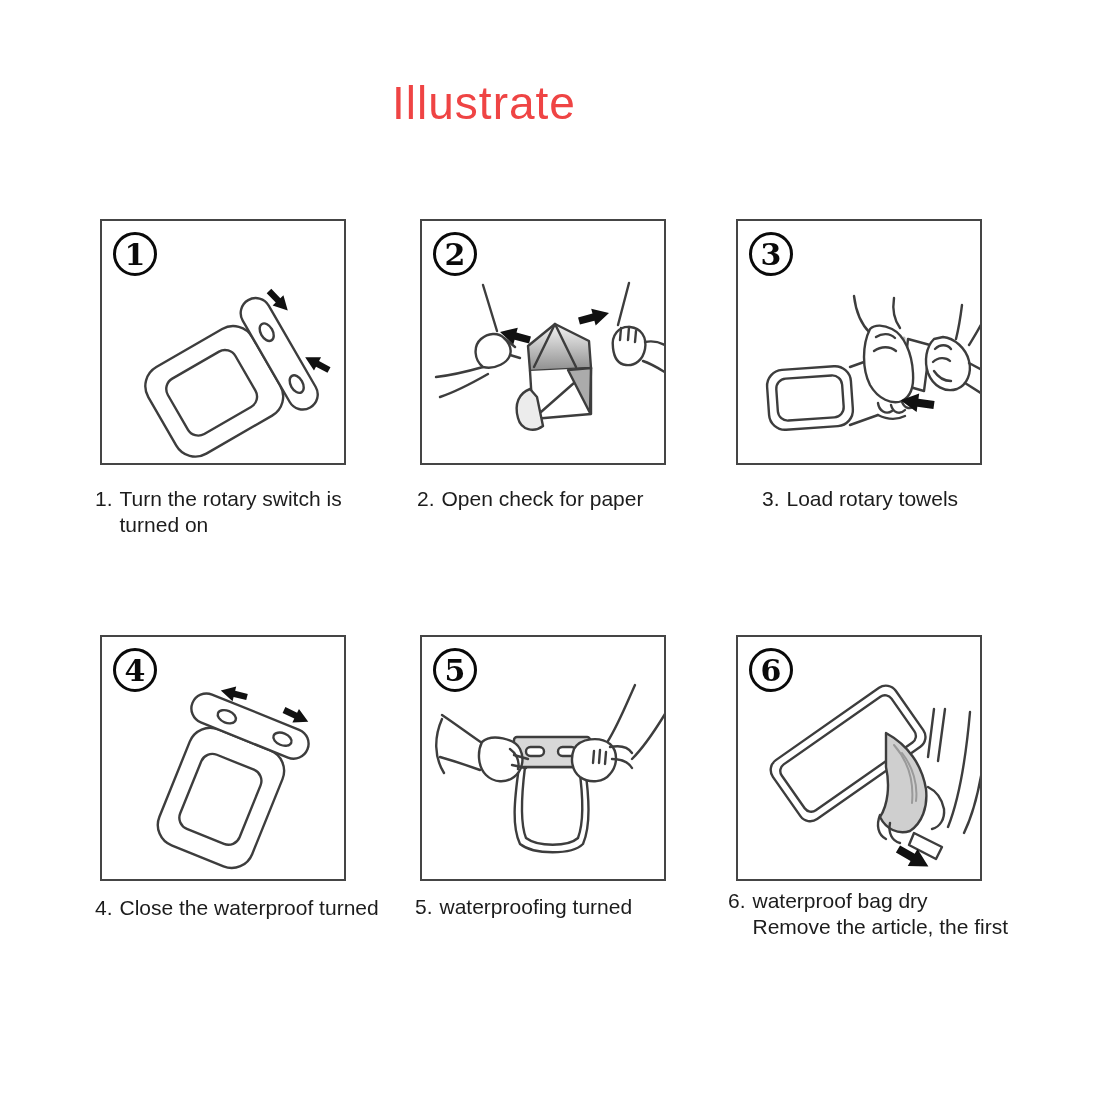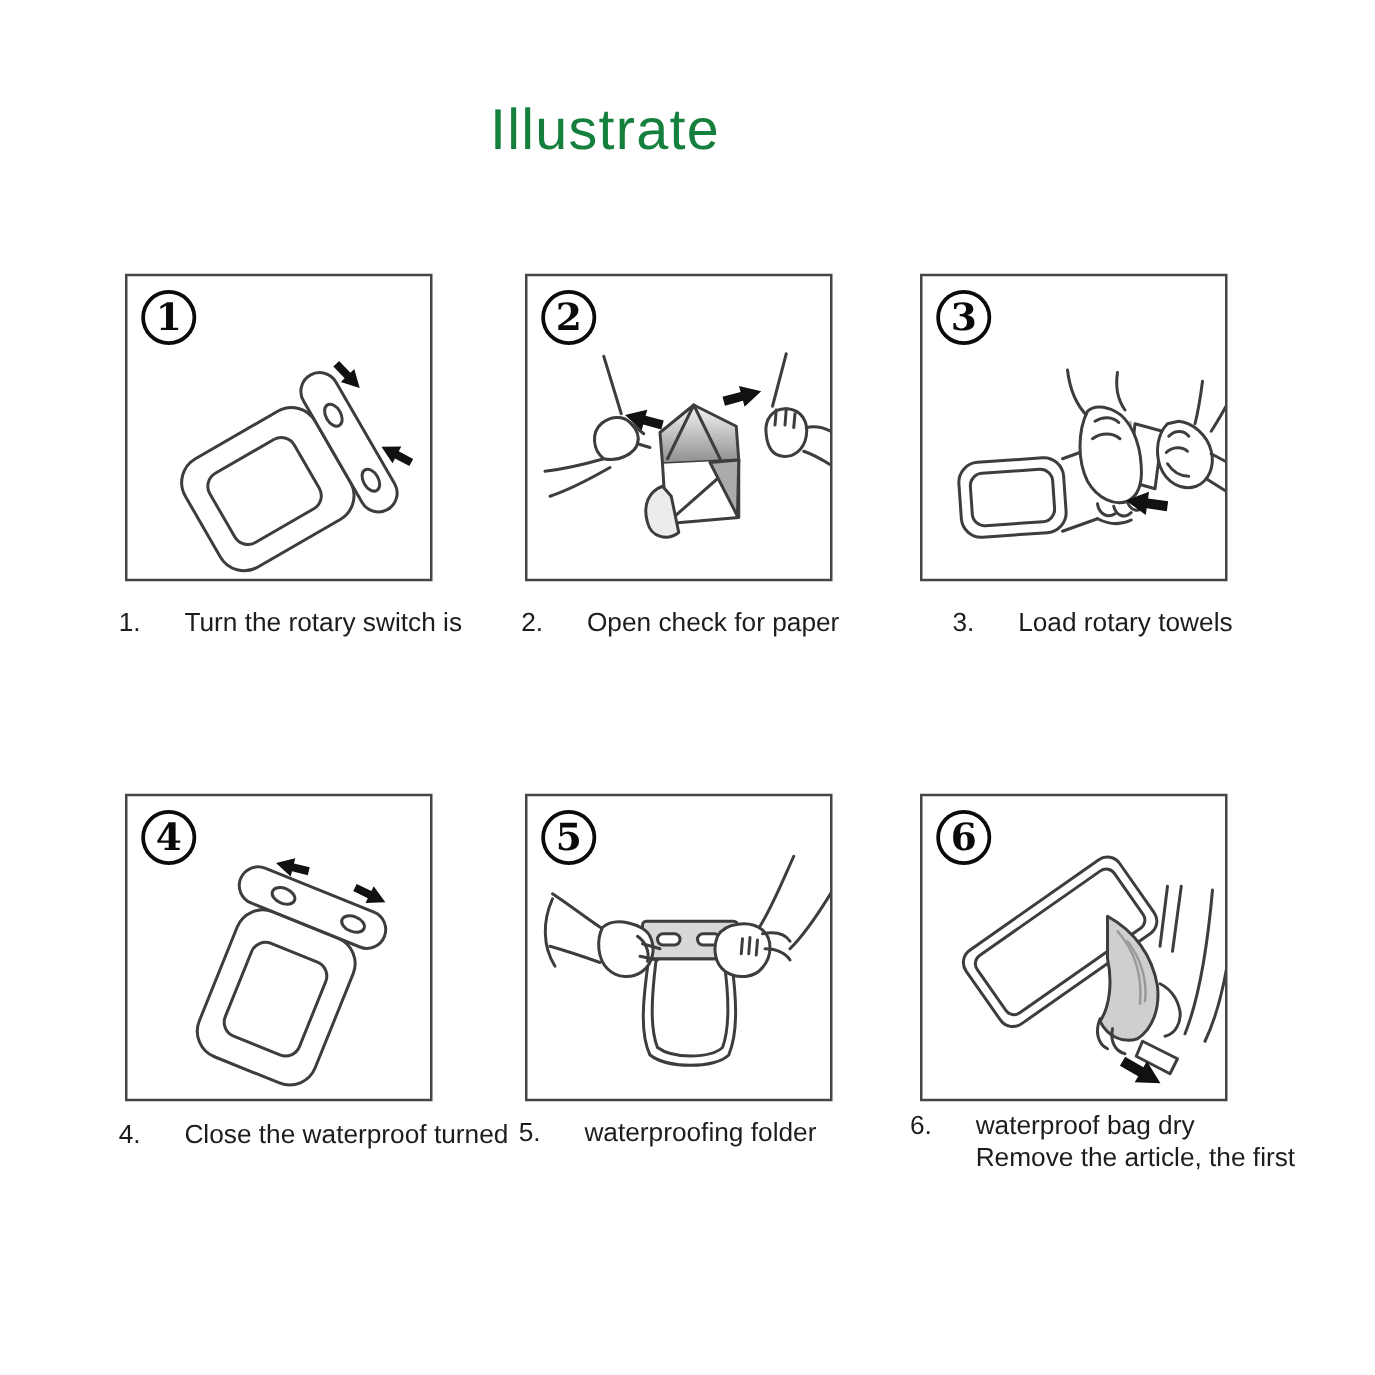--- a/index.html
+++ b/index.html
@@ -2,21 +2,21 @@
 <html><head>
 <meta charset="utf-8">
 <style>
   html,body{margin:0;padding:0;background:#ffffff;}
   .stage{
     position:relative;width:1100px;height:1100px;background:#ffffff;
     font-family:"Liberation Sans",sans-serif;overflow:hidden;
   }
   .title{
     position:absolute;top:76px;left:0;width:968px;text-align:center;
-    font-size:46px;letter-spacing:1px;color:#15803d;font-weight:400;
+    font-size:46px;letter-spacing:1px;color:#ef4444;font-weight:400;
   }
   .panel{
     position:absolute;width:246px;height:246px;box-sizing:border-box;
     border:2px solid #454545;background:#ffffff;
   }
   .p1{left:100px;top:219px;} .p2{left:420px;top:219px;} .p3{left:736px;top:219px;}
   .p4{left:100px;top:635px;} .p5{left:420px;top:635px;} .p6{left:736px;top:635px;}
   .badge{
     position:absolute;left:11px;top:11px;width:44px;height:44px;border-radius:50%;
     border:3px solid #0a0a0a;box-sizing:border-box;display:flex;align-items:center;justify-content:center;
@@ -24,21 +24,21 @@
     background:#fff;z-index:2;
   }
   .art{position:absolute;left:0;top:0;width:242px;height:242px;}
   .art *{fill:none;stroke:#3d3d3d;stroke-width:2.4;stroke-linecap:round;stroke-linejoin:round;}
   .art .arrow{fill:#111111;stroke:none;}
   .art .soft{stroke:#9a9a9a;stroke-width:2;}
   .art .stripe{stroke:#b9b9b9;stroke-width:3;}
   .cap{
     position:absolute;display:flex;gap:7px;font-size:21px;line-height:26px;color:#1c1c1c;
   }
-  .cap .lines span{display:block;margin-left:28px;}
+  .cap .lines span{display:block;}
   .c1{left:95px;top:486px;} .c2{left:417px;top:486px;} .c3{left:762px;top:486px;}
   .c4{left:95px;top:895px;} .c5{left:415px;top:894px;} .c6{left:728px;top:888px;}
 </style>
 </head>
 <body>
 
 <div class="stage">
 
   <div class="title">Illustrate</div>
 
@@ -207,20 +207,21 @@
       <path style="fill:#ffffff" d="M176,196 L204,210 L198,222 L171,208 Z"></path>
 
       <path class="arrow" transform="translate(160,212) rotate(30) scale(1.3)" d="M0,-3.2 L13,-3.2 L13,-7.5 L27,0 L13,7.5 L13,3.2 L0,3.2 Z"></path>
     </svg>
   </div>
 
   <div class="cap c1">
     <span>1.</span>
     <span class="lines">
         <span>Turn the rotary switch is</span>
+        <span>turned on</span>
       </span>
   </div>
   <div class="cap c2">
     <span>2.</span>
     <span class="lines">
         <span>Open check for paper</span>
         <span></span>
       </span>
   </div>
   <div class="cap c3">
@@ -233,21 +234,21 @@
   <div class="cap c4">
     <span>4.</span>
     <span class="lines">
         <span>Close the waterproof turned</span>
         <span></span>
       </span>
   </div>
   <div class="cap c5">
     <span>5.</span>
     <span class="lines">
-        <span>waterproofing folder</span>
+        <span>waterproofing turned</span>
       </span>
   </div>
   <div class="cap c6">
     <span>6.</span>
     <span class="lines">
         <span>waterproof bag dry</span>
         <span>Remove the article, the first</span>
       </span>
   </div>
 

